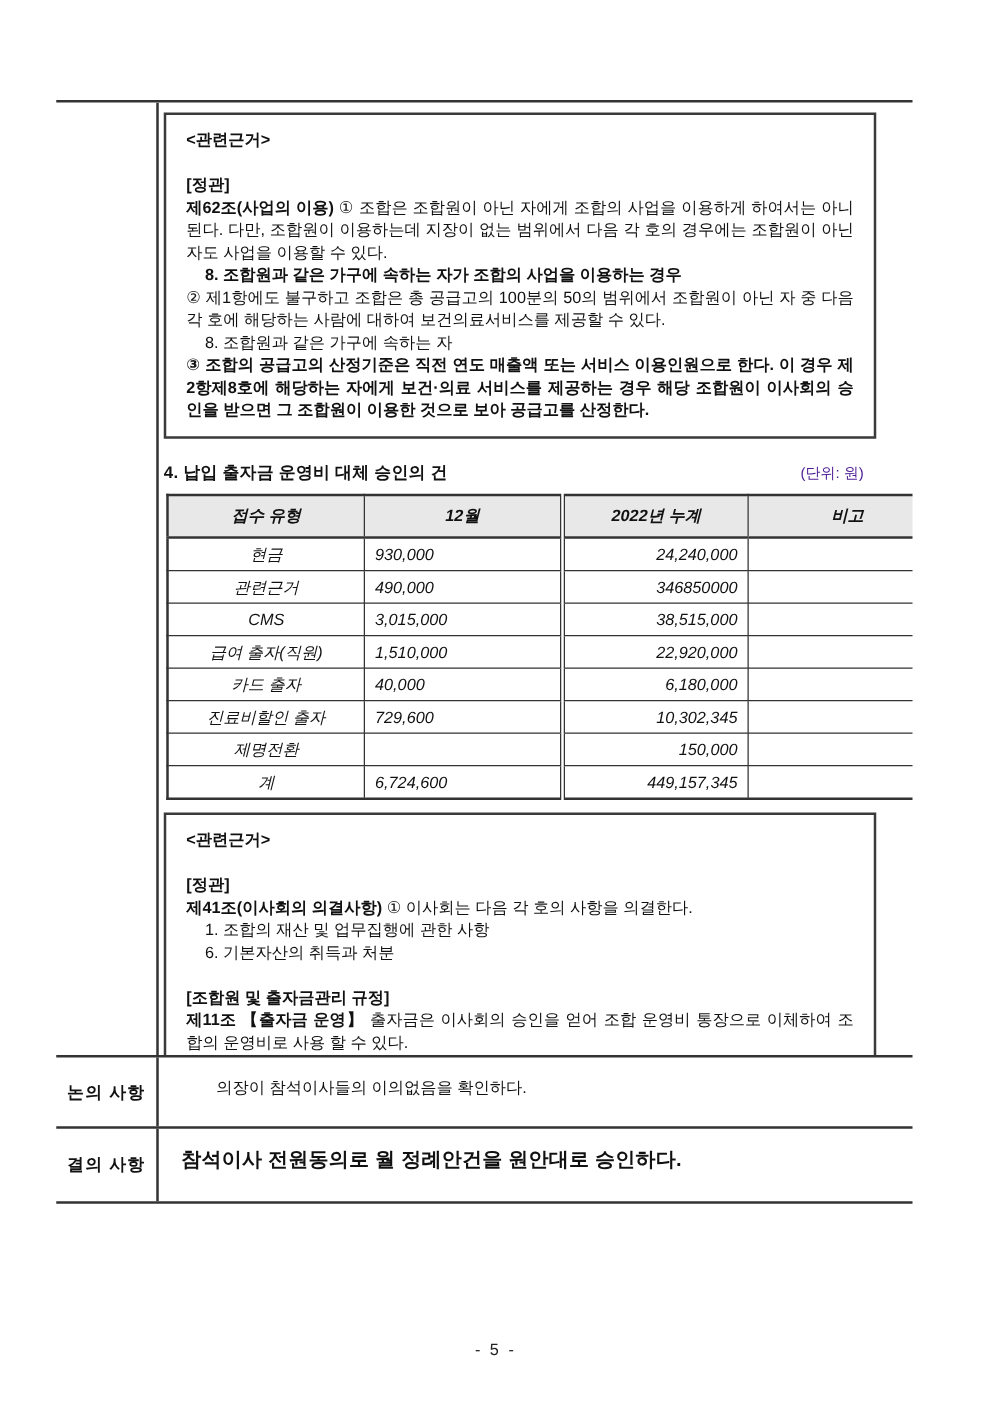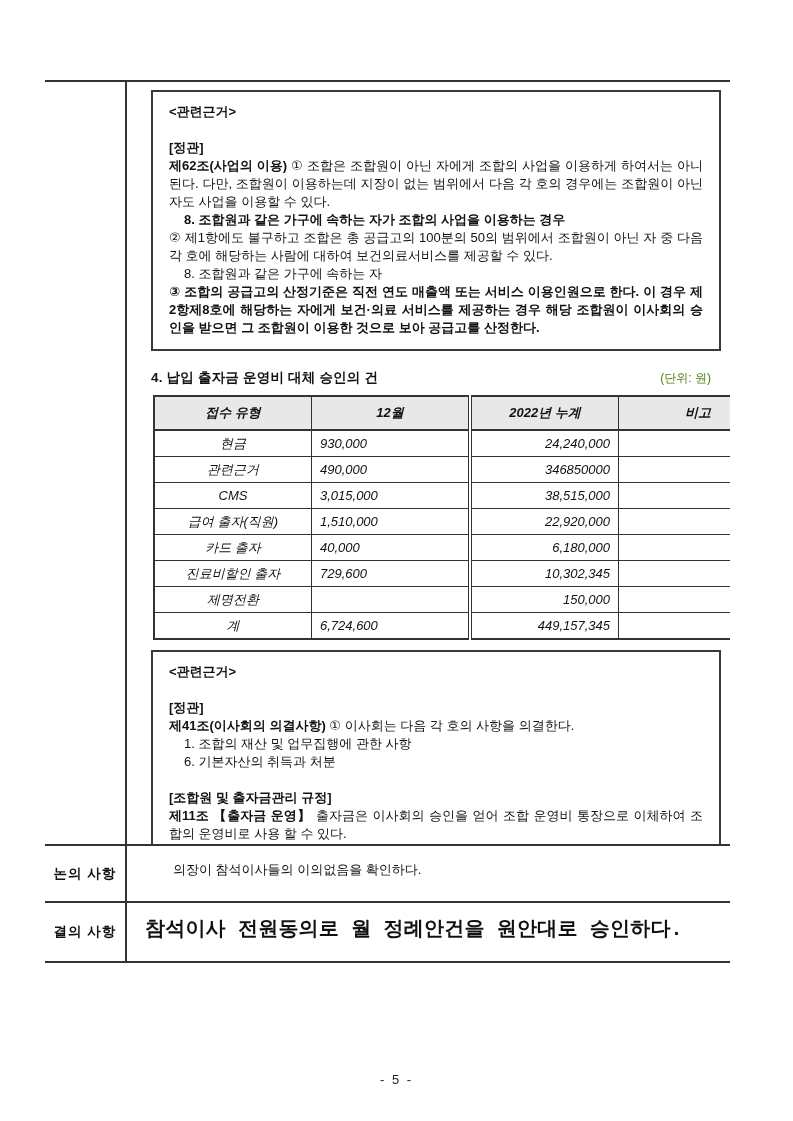--- a/index.html
+++ b/index.html
@@ -13,40 +13,40 @@
     position:absolute;left:45px;top:80px;width:685px;
     border-top:2px solid #333;
   }
   .row{display:grid;grid-template-columns:82px 1fr;}
   .label-col{
     border-right:2px solid #333;
     display:flex;align-items:center;justify-content:center;
     font-weight:bold;font-size:13.5px;letter-spacing:1px;
   }
   .main-row{height:762px;overflow:hidden;}
-  .content-col{padding:8px 0 0 24px;}
+  .content-col{padding:8px 0 0 4px;}
   .main-content{width:570px;}
 
   .ref-box{
     border:2px solid #3a3a3a;background:#fff;
     padding:11px 16px 12px 16px;
     font-size:13px;line-height:18px;
     text-align:justify;
   }
   .ref-box .line{margin:0;}
   .bold{font-weight:bold;}
   .blank{height:18px;}
   .indent1{padding-left:15px;}
 
   .section-title-row{
     display:flex;justify-content:space-between;align-items:flex-end;
     margin:18px 0 8px 0;width:562px;
   }
   .section-title{font-weight:bold;font-size:13.5px;letter-spacing:.2px;}
-  .unit-label{font-size:12px;color:#4d7c0f;padding-right:2px;}
+  .unit-label{font-size:12px;color:#4c1d95;padding-right:2px;}
 
   table.shares{
     border-collapse:collapse;width:560px;margin-left:2px;
     font-size:13px;table-layout:fixed;
   }
   table.shares th,table.shares td{
     border:1px solid #333;height:25px;padding:0 8px;
     overflow:hidden;white-space:nowrap;font-style:italic;
   }
   table.shares{border:2px solid #333;}
@@ -61,21 +61,21 @@
   table.shares thead .c1,table.shares thead .c2{text-align:center;}
 
   .box2{margin-top:10px;}
 
   .discussion-row{border-top:2px solid #333;min-height:55px;gap:28px;}
   .resolution-row{border-top:2px solid #333;border-bottom:2px solid #333;min-height:58px;}
   .statement-cell{
     display:flex;align-items:center;padding:8px 10px 16px 18px;
     font-size:13px;
   }
-  .resolution-row .statement-cell{font-weight:bold;font-size:20px;letter-spacing:.2px;font-family:Liberation Mono, monospace;}
+  .resolution-row .statement-cell{font-weight:bold;font-size:16px;letter-spacing:.2px;}
 
   .footer{
     position:absolute;left:0;top:1072px;width:100%;
     text-align:center;font-size:13px;color:#222;letter-spacing:2px;
   }
 </style>
 </head>
 <body>
 
 <div class="page">

